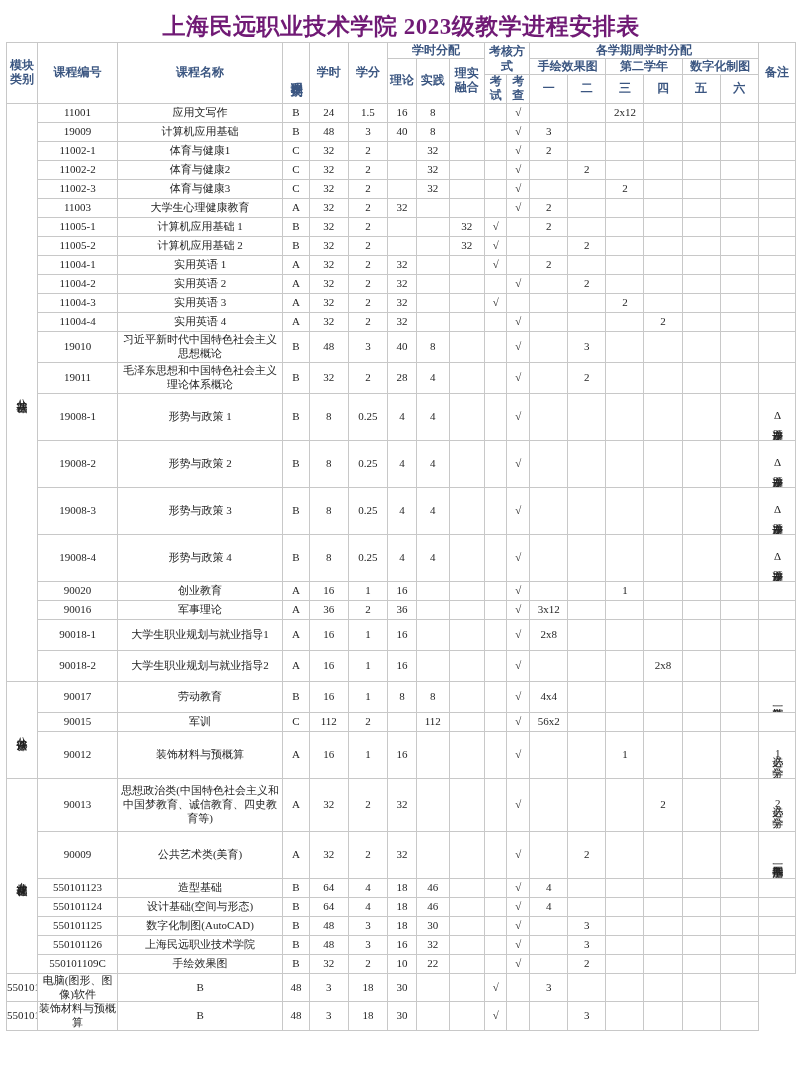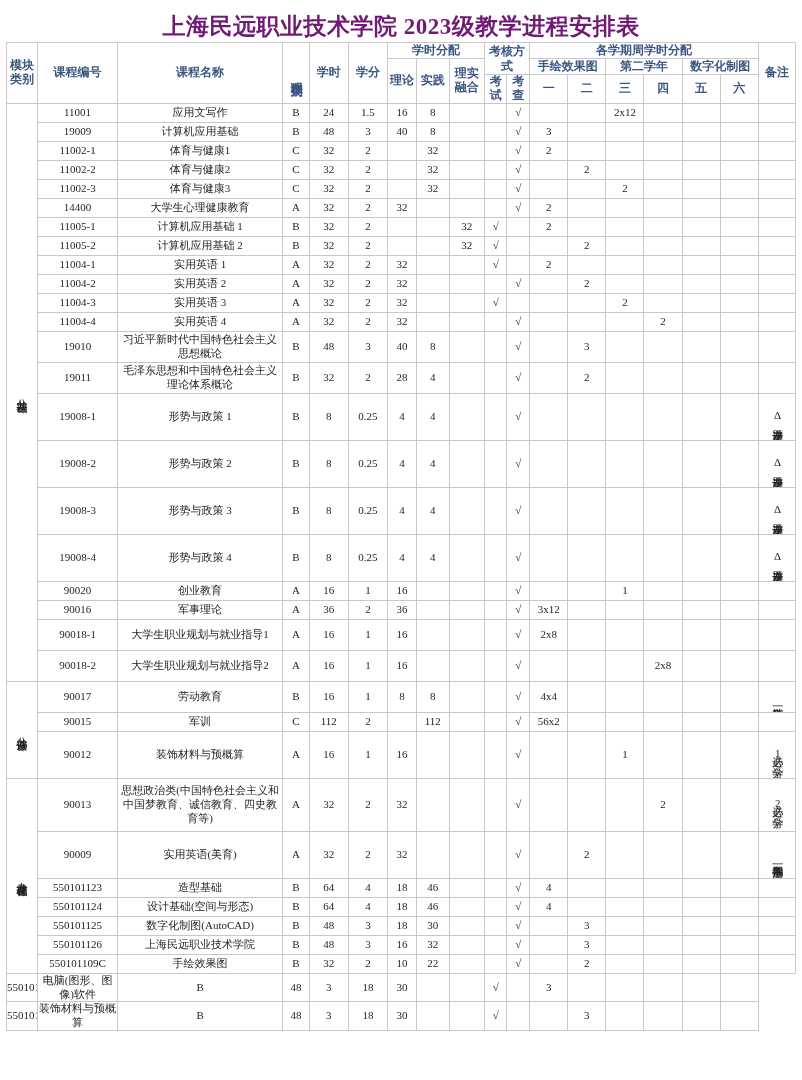--- a/index.html
+++ b/index.html
@@ -281,21 +281,21 @@
           <td class="chk">√</td>
           <td></td>
           <td></td>
           <td>2</td>
           <td></td>
           <td></td>
           <td></td>
           <td class="remark"></td>
         </tr>
         <tr class="r-norm">
-          <td class="code">14400</td>
+          <td class="code">11003</td>
           <td class="cname">大学生心理健康教育</td>
           <td>A</td>
           <td>32</td>
           <td>2</td>
           <td>32</td>
           <td></td>
           <td></td>
           <td class="chk"></td>
           <td class="chk">√</td>
           <td>2</td>
@@ -683,21 +683,21 @@
           <td></td>
           <td></td>
           <td></td>
           <td>2</td>
           <td></td>
           <td></td>
           <td class="remark"><span class="remark-v">必选2学分</span></td>
         </tr>
         <tr class="r-xtall">
           <td class="code">90009</td>
-          <td class="cname">实用英语(美育)</td>
+          <td class="cname">公共艺术类(美育)</td>
           <td>A</td>
           <td>32</td>
           <td>2</td>
           <td>32</td>
           <td></td>
           <td></td>
           <td class="chk"></td>
           <td class="chk">√</td>
           <td></td>
           <td>2</td>

